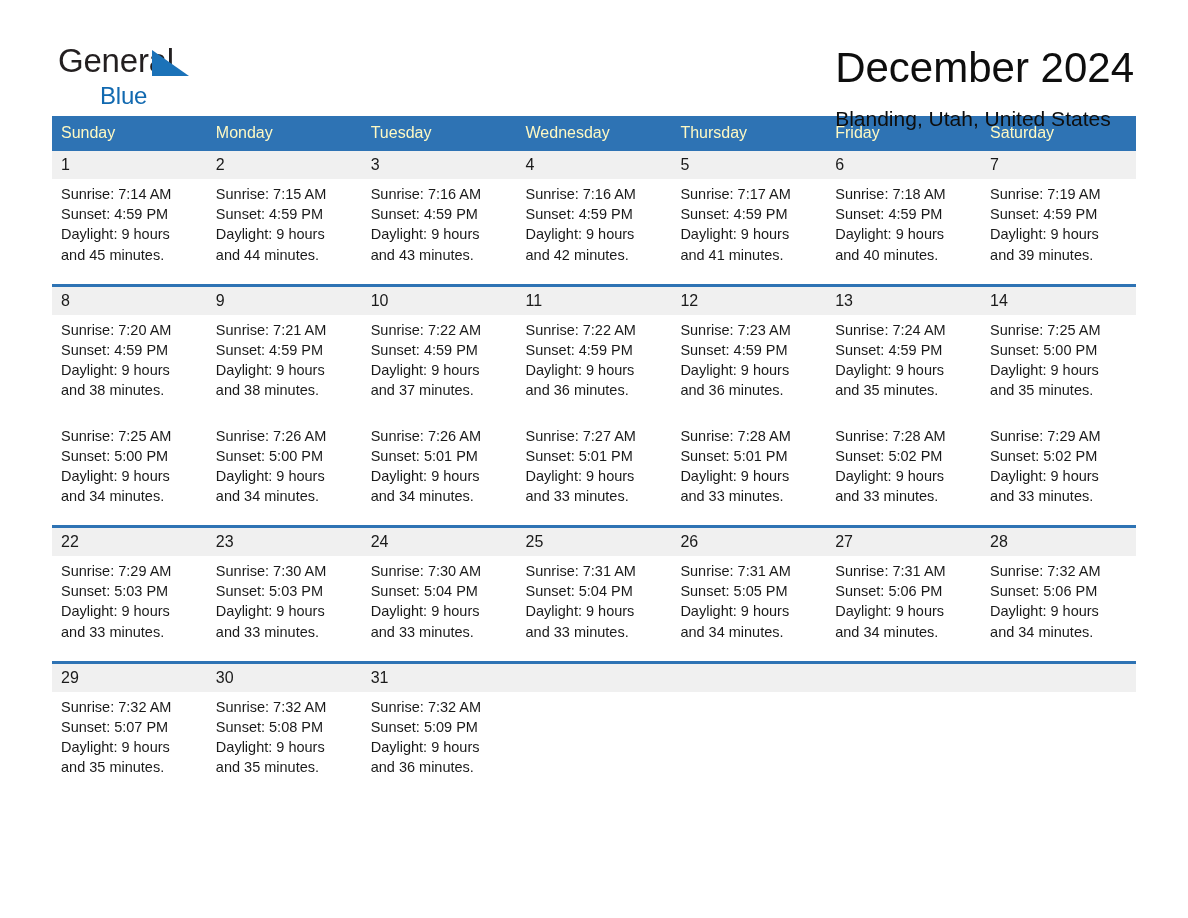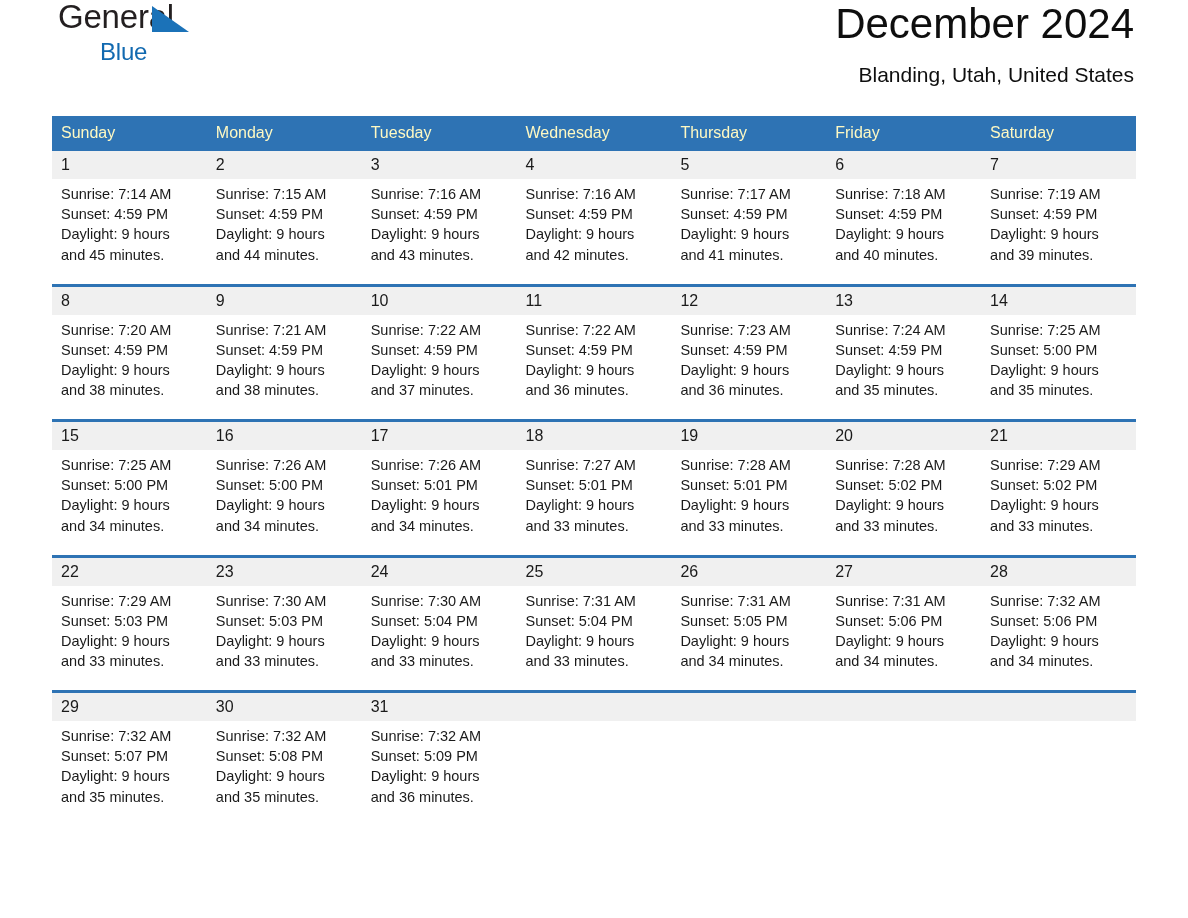--- a/index.html
+++ b/index.html
@@ -20,20 +20,21 @@
     height: 918px;
     box-sizing: border-box;
     padding: 0 52px;
   }
 
   
   .header {
     display: flex;
     align-items: flex-start;
     justify-content: space-between;
+    padding-top: 44px;
     height: 104px;
     box-sizing: border-box;
   }
   .logo {
     position: relative;
     width: 200px;
     height: 72px;
     padding-left: 6px;
     box-sizing: border-box;
   }
@@ -57,21 +58,20 @@
     position: absolute;
     left: 100px;
     top: 6px;
     width: 0;
     height: 0;
     border-left: 37px solid #1b72b8;
     border-top: 26px solid transparent;
   }
 
   .title-block {
-    text-align: right;
     padding-right: 2px;
   }
   .cal-title {
     font-size: 42px;
     line-height: 48px;
     font-weight: normal;
     color: #0e0e0e;
     margin: 0;
     letter-spacing: 0px;
   }
@@ -275,29 +275,20 @@
         </td>
         <td class="info">
           <div class="line">Sunrise: 7:25 AM</div>
           <div class="line">Sunset: 5:00 PM</div>
           <div class="line">Daylight: 9 hours</div>
           <div class="line">and 35 minutes.</div>
         </td>
       </tr>
 
       <tr>
-        <td class="daynum">15</td>
-        <td class="daynum">16</td>
-        <td class="daynum">17</td>
-        <td class="daynum">18</td>
-        <td class="daynum">19</td>
-        <td class="daynum">20</td>
-        <td class="daynum">21</td>
-      </tr>
-      <tr>
         <td class="info">
           <div class="line">Sunrise: 7:25 AM</div>
           <div class="line">Sunset: 5:00 PM</div>
           <div class="line">Daylight: 9 hours</div>
           <div class="line">and 34 minutes.</div>
         </td>
         <td class="info">
           <div class="line">Sunrise: 7:26 AM</div>
           <div class="line">Sunset: 5:00 PM</div>
           <div class="line">Daylight: 9 hours</div>

